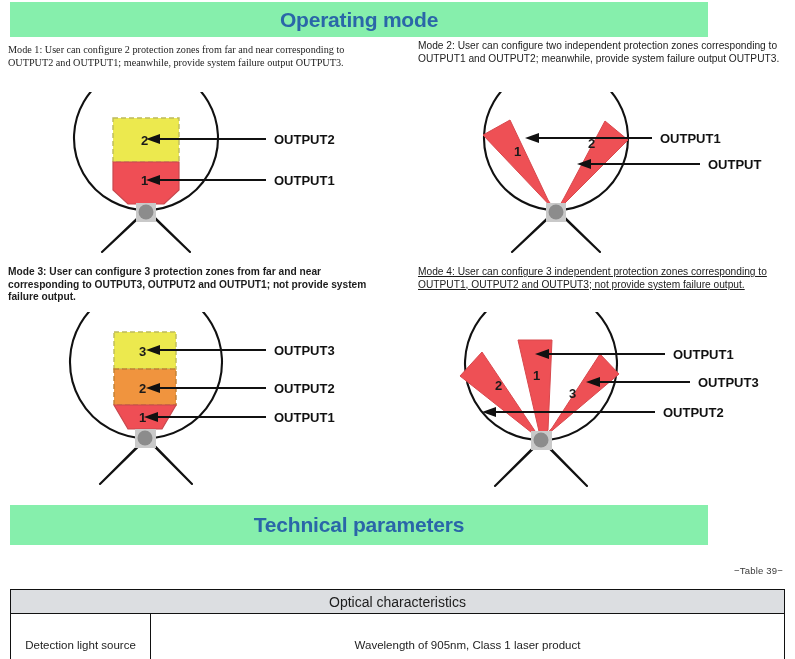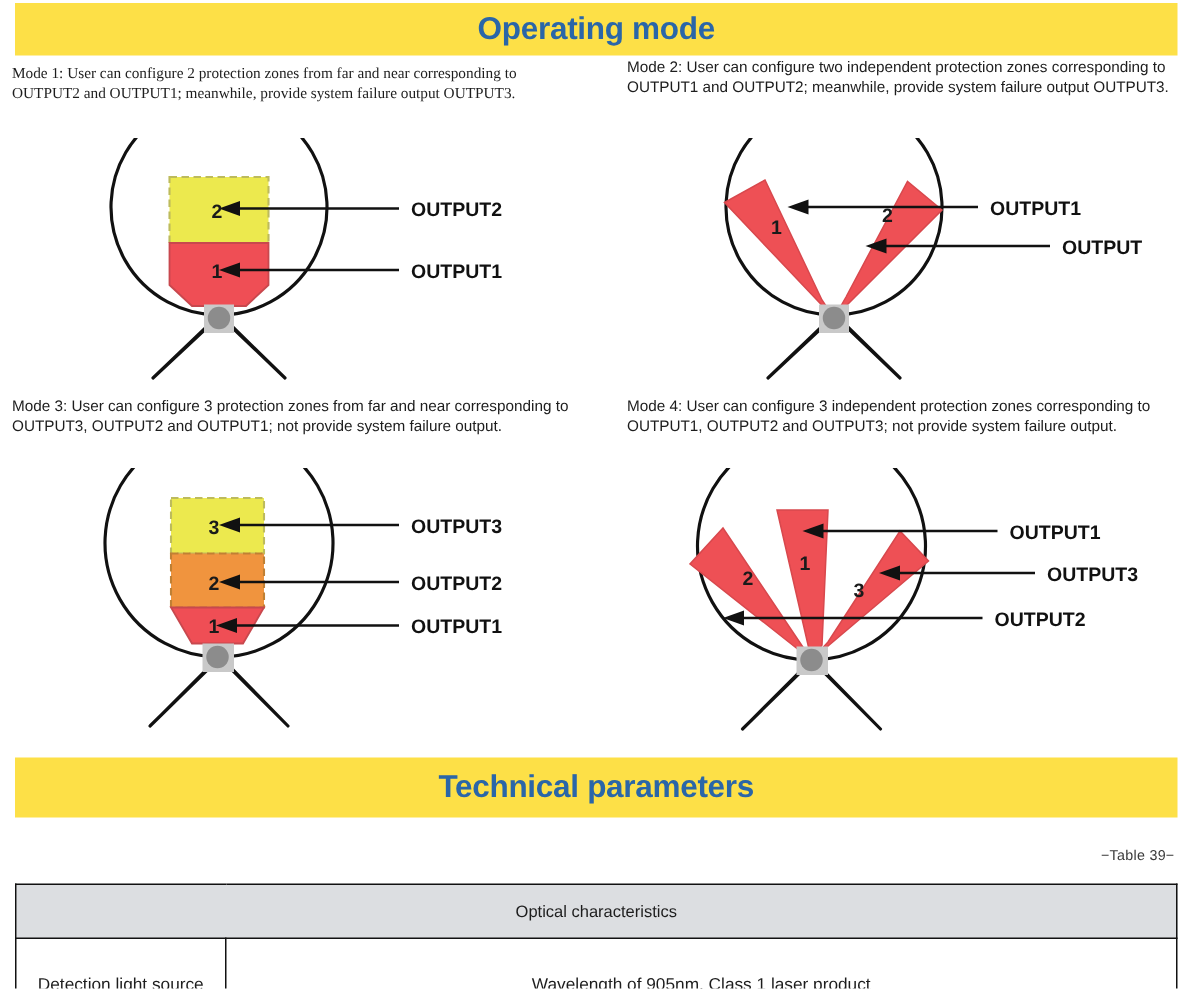--- a/index.html
+++ b/index.html
@@ -8,22 +8,22 @@
     width: 795px; height: 659px;
     background: #ffffff;
     font-family: "Liberation Sans", sans-serif;
     overflow: hidden;
   }
   .page { position: relative; width: 795px; height: 659px; background:#fff; }
 
   
   .banner {
     position: absolute;
-    left: 10px; width: 775px;
-    background: #fde047;
+    left: 10px; width: 698px;
+    background: #86efac;
     display: flex; align-items: center; justify-content: center;
   }
   .banner-title {
     color: #2a66a8;
     font-weight: bold;
     font-size: 21px;
     letter-spacing: -0.2px;
   }
   #banner-operating { top: 2px; height: 35px; }
   #banner-technical { top: 505px; height: 40px; }
@@ -31,22 +31,22 @@
   
   .mode-desc {
     position: absolute;
     font-size: 10.2px;
     line-height: 12.6px;
     color: #1d1d1d;
     width: 378px;
   }
   #desc-mode1 { left: 8px;   top: 44px; font-family: Liberation Serif, serif; }
   #desc-mode2 { left: 418px; top: 40px; }
-  #desc-mode3 { left: 8px;   top: 266px; }
-  #desc-mode4 { left: 418px; top: 266px; }
+  #desc-mode3 { left: 8px;   top: 266px; font-weight: bold; }
+  #desc-mode4 { left: 418px; top: 266px; text-decoration: underline; }
 
   
   .diagram { position: absolute; }
   #diagram-mode1 { left: 0px;   top: 92px;  width: 400px; height: 168px; }
   #diagram-mode2 { left: 400px; top: 92px;  width: 395px; height: 168px; }
   #diagram-mode3 { left: 0px;   top: 312px; width: 400px; height: 180px; }
   #diagram-mode4 { left: 400px; top: 312px; width: 395px; height: 180px; }
   .diagram svg { display: block; }
 
   .lbl {
@@ -81,22 +81,22 @@
     color: #1d1d1d;
   }
   #spec-table td {
     border: 1px solid #111;
     text-align: center;
     vertical-align: middle;
     padding: 3px 4px;
   }
   #spec-table .row-group-head td {
     background: #dcdee1;
-    height: 36px;
-    font-size: 11px;
+    height: 24px;
+    font-size: 14px;
   }
   #spec-table .col-label {
     width: 140px;
     line-height: 16px;
     padding: 23px 6px;
   }
   #spec-table .col-value { line-height: 16px; text-align: center; }
 </style>
 </head>
 <body>

